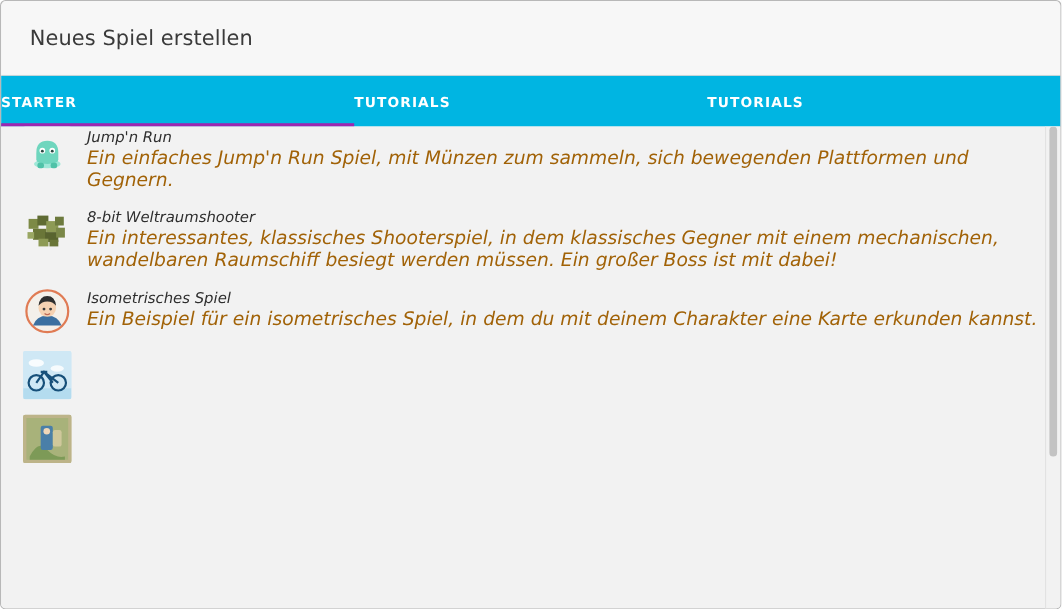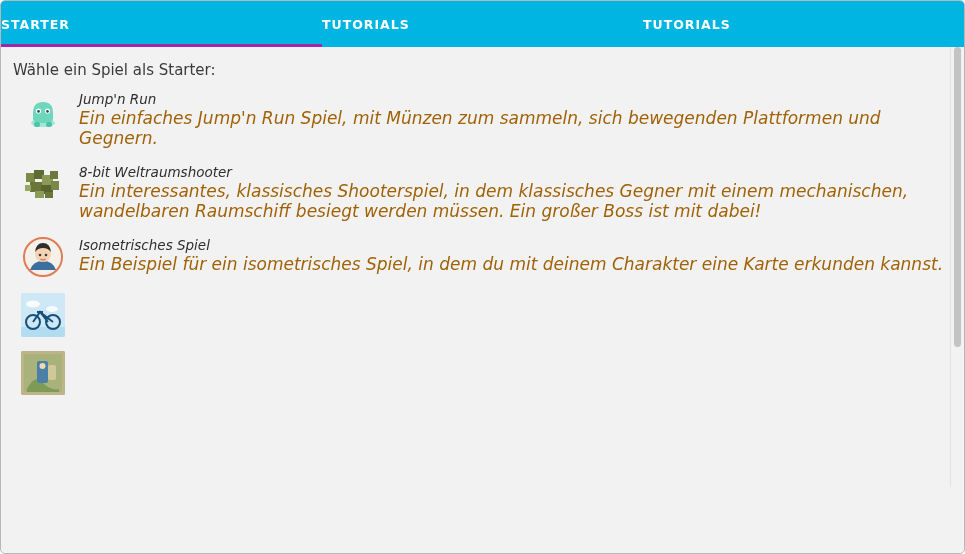--- a/index.html
+++ b/index.html
@@ -149,36 +149,38 @@
     height: 300px;
     background: #c3c3c3;
     border-radius: 4px;
   }
 </style>
 </head>
 <body>
 
 <div class="window">
 
+  <div class="titlebar">
+    <div class="title">Neues Spiel erstellen</div>
+  </div>
 
   <div class="tabbar">
     <div class="tab active">
       <span>STARTER</span>
     </div>
     <div class="tab">
       <span>TUTORIALS</span>
     </div>
     <div class="tab">
       <span>TUTORIALS</span>
     </div>
   </div>
 
   <div class="content">
 
-    <div class="section-label">Wähle ein Spiel als Starter:</div>
 
     <div class="list">
 
       <div class="item">
         <div class="thumb thumb-jump">
           <svg width="40" height="40" viewBox="0 0 40 40" aria-hidden="true">
             <ellipse cx="20" cy="32" rx="12" ry="4" fill="#9fe8d8"></ellipse>
             <path d="M10 22 q0-11 10-11 q10 0 10 11 v6 q0 4-10 4 q-10 0-10-4z" fill="#6fd6be"></path>
             <circle cx="15.5" cy="20" r="2.6" fill="#ffffff"></circle>
             <circle cx="24.5" cy="20" r="2.6" fill="#ffffff"></circle>

